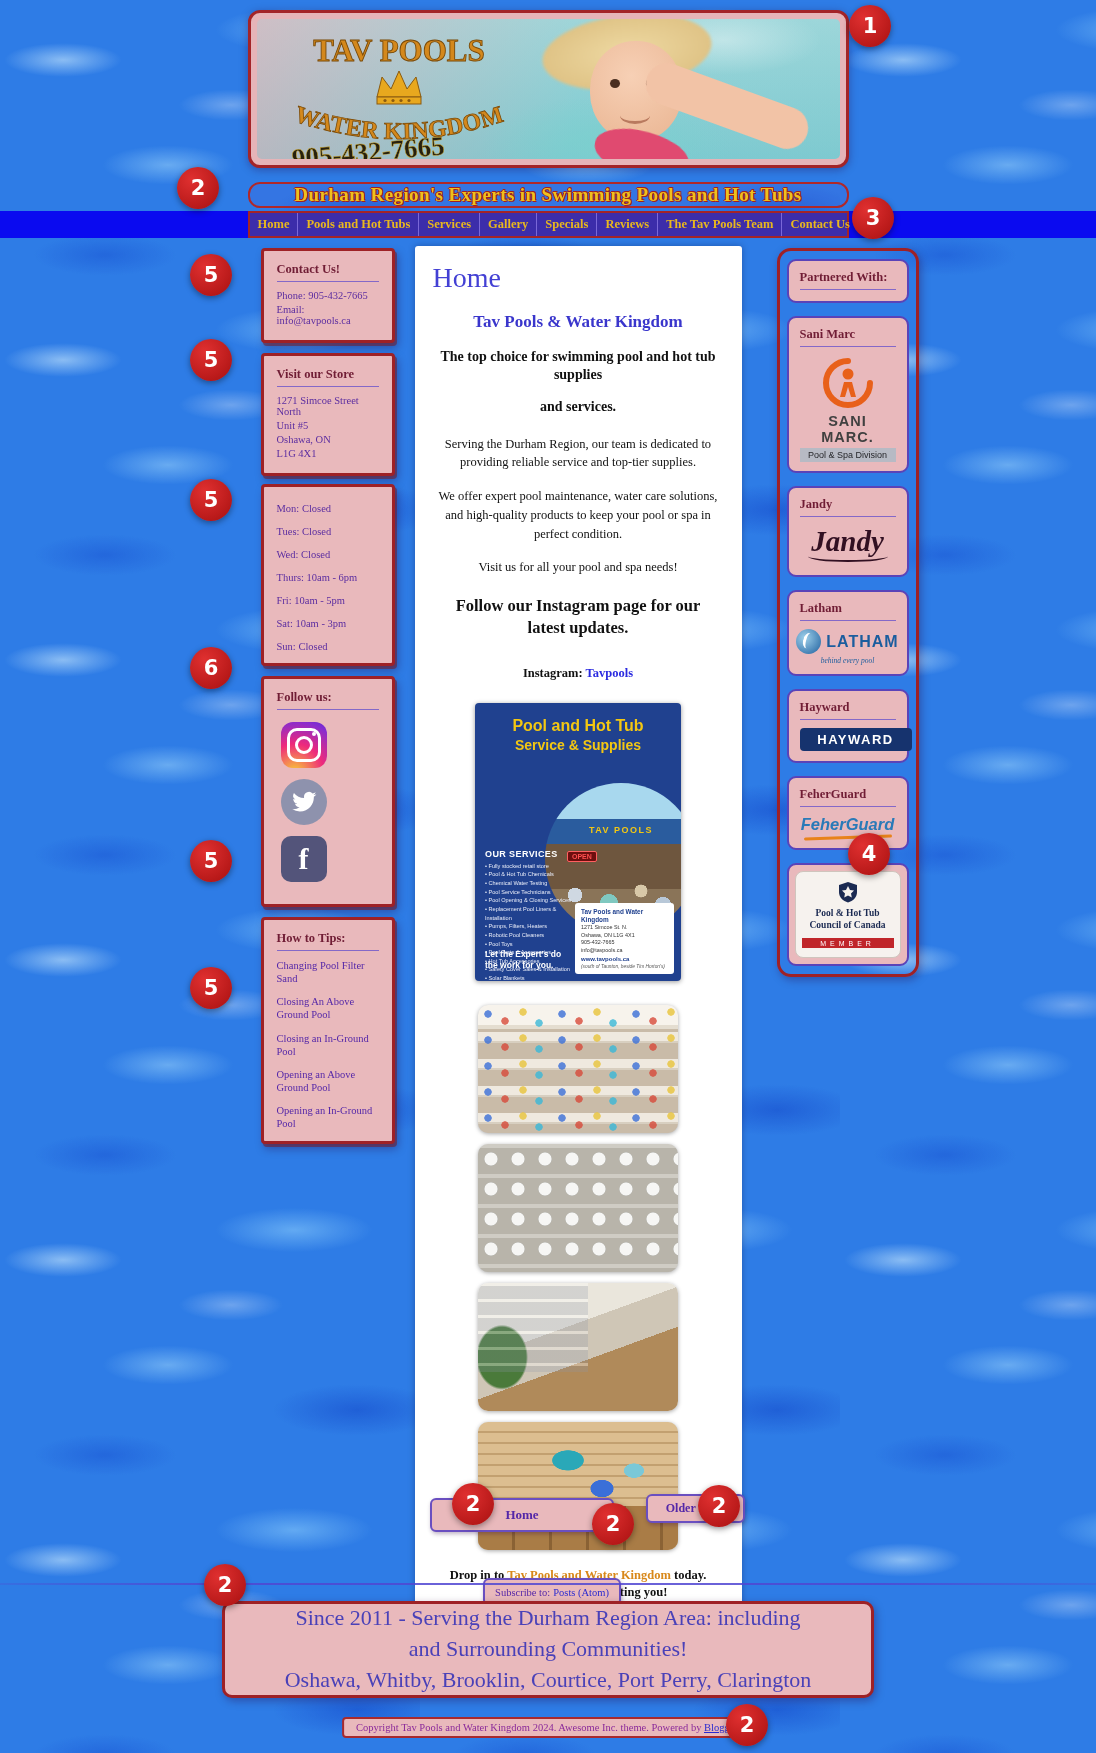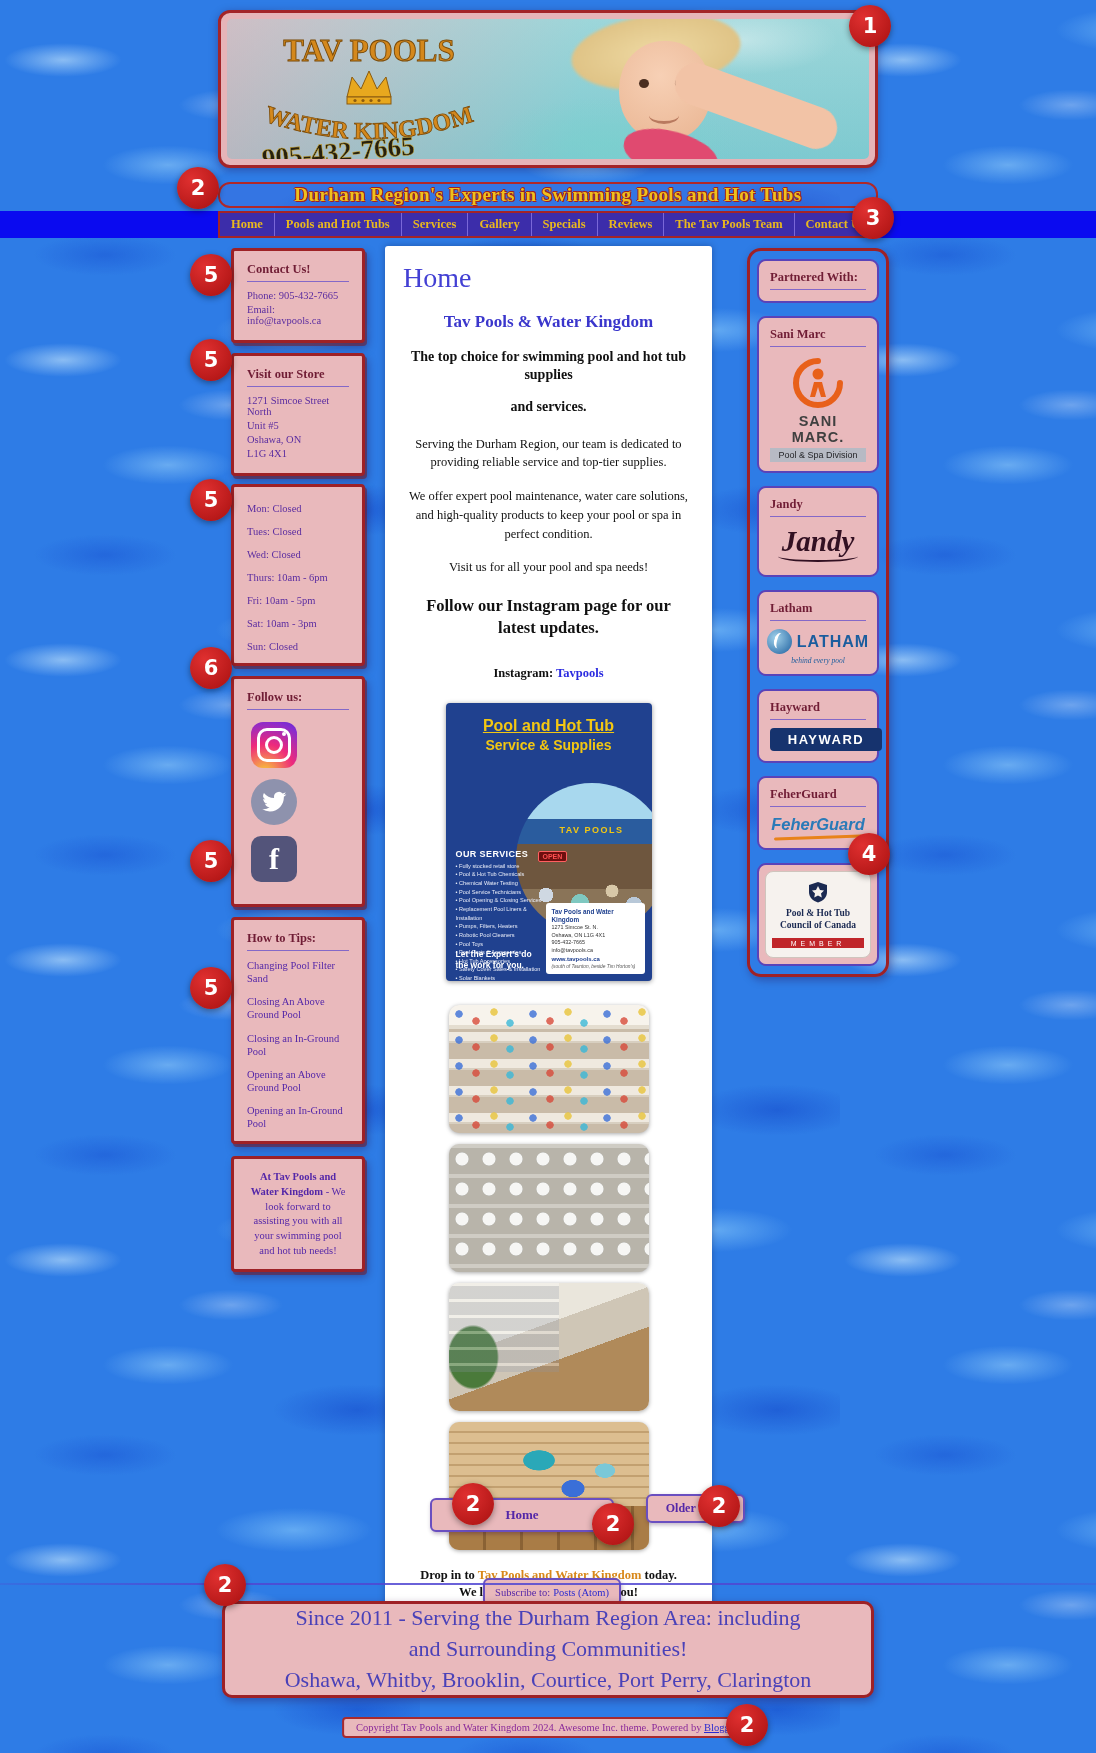--- a/index.html
+++ b/index.html
@@ -7,21 +7,21 @@
   .page{position:relative;width:1096px;height:1753px;margin:0 auto;overflow:hidden;
     background-color:#2e7ce6;
     background-image:
       radial-gradient(ellipse 90px 26px at 15% 20%, rgba(215,242,255,.55), transparent 65%),
       radial-gradient(ellipse 120px 34px at 70% 10%, rgba(150,215,255,.5), transparent 65%),
       radial-gradient(ellipse 100px 30px at 40% 55%, rgba(175,228,255,.45), transparent 65%),
       radial-gradient(ellipse 130px 40px at 85% 70%, rgba(18,68,200,.5), transparent 65%),
       radial-gradient(ellipse 110px 32px at 25% 85%, rgba(22,78,208,.45), transparent 65%),
       radial-gradient(ellipse 80px 24px at 55% 35%, rgba(255,255,255,.3), transparent 65%);
     background-size:420px 300px;}
-  .center{width:660px;margin:0 auto;position:relative;}
+  .center{width:601px;margin:0 auto;position:relative;}
 
   
   .header-box{margin-top:10px;height:158px;border:3px solid #a32428;border-radius:12px;background:#e6b4b8;padding:6px;box-sizing:border-box;box-shadow:0 2px 8px rgba(40,0,60,.35);}
   .header-photo{position:relative;width:100%;height:100%;border-radius:5px;overflow:hidden;
     background:
       radial-gradient(ellipse 140px 50px at 80% 15%, rgba(255,255,255,.4), transparent 70%),
       radial-gradient(ellipse 180px 70px at 60% 90%, rgba(120,210,205,.6), transparent 70%),
       linear-gradient(100deg, rgba(238,168,178,.55), rgba(130,205,210,.3) 55%),
       linear-gradient(#a8dadd, #7cc8cf);}
   .girl-hair{position:absolute;right:128px;top:-4px;width:170px;height:74px;background:radial-gradient(#eed9a2,#d9ba7a);border-radius:50%;transform:rotate(-7deg);filter:blur(1.5px);}
@@ -68,21 +68,21 @@
   .main-box{width:327px;background:#fff;border-radius:3px;min-height:1240px;padding:16px 18px;box-sizing:border-box;box-shadow:0 0 7px rgba(0,0,40,.3);}
   .page-title{color:#4340d4;font-size:28px;margin:0 0 18px;font-weight:normal;}
   .main-h2{color:#3a36cc;text-align:center;font-size:17px;font-weight:bold;margin:0 0 16px;}
   .lead{text-align:center;font-weight:bold;font-size:14px;color:#111;margin:0 0 14px;line-height:1.3;}
   .para{text-align:center;font-size:12.5px;color:#111;line-height:1.5;margin:0 0 15px;}
   .follow-h{text-align:center;font-weight:bold;font-size:16.5px;color:#111;margin:18px 10px 26px;line-height:1.35;}
   .insta-line{text-align:center;font-size:12.5px;font-weight:bold;color:#111;margin:0 0 22px;}
   .insta-link{color:#2a2ae0;cursor:pointer;}
 
   .flyer{width:206px;height:278px;margin:0 auto 24px;background:#20418f;border-radius:4px;position:relative;overflow:hidden;box-shadow:0 1px 5px rgba(0,0,0,.4);font-family:"Liberation Sans",sans-serif;}
-  .flyer-t1{color:#f3c712;font-weight:bold;font-size:16px;text-align:center;margin:14px 17px 2px;text-decoration:underline;}
+  .flyer-t1{color:#f3c712;font-weight:bold;font-size:16px;text-align:center;margin:14px 17px 2px;}
   .flyer-t2{color:#f3c712;font-weight:bold;font-size:14px;text-align:center;}
   .flyer-circle{position:absolute;right:-16px;top:80px;width:152px;height:152px;border-radius:50%;overflow:hidden;
     background:linear-gradient(#a8d8ee 0 24%, #2a5c9e 24% 40%, #6e563e 40% 70%, #8a7458 70% 100%);}
   .flyer-circle::after{content:"";position:absolute;left:12px;top:90px;width:120px;height:50px;
     background:
       radial-gradient(circle 9px at 18px 22px, #cfd8e2 80%, transparent 82%),
       radial-gradient(circle 11px at 52px 30px, #7fc8c0 80%, transparent 82%),
       radial-gradient(circle 8px at 84px 18px, #d8c8a8 80%, transparent 82%),
       radial-gradient(circle 10px at 106px 32px, #b8c8d8 80%, transparent 82%);}
   .flyer-sign{position:absolute;left:0;right:0;top:42px;text-align:center;color:#f3c712;font-size:9px;font-weight:bold;letter-spacing:1.5px;}
@@ -268,23 +268,20 @@
       <div class="panel" style="min-height:146px;margin-top:10px;">
         <div class="p-head">How to Tips:</div>
         <hr class="p-hr">
         <a class="tip-link">Changing Pool Filter Sand</a>
         <a class="tip-link">Closing An Above Ground Pool</a>
         <a class="tip-link">Closing an In-Ground Pool</a>
         <a class="tip-link">Opening an Above Ground Pool</a>
         <a class="tip-link" style="margin-bottom:0;">Opening an In-Ground Pool</a>
       </div>
 
-      <div class="panel" style="min-height:86px;margin-top:12px;">
-        <p class="blurb"><b>At Tav Pools and Water Kingdom</b><span> - We look forward to assisting you with all your swimming pool and hot tub needs!</span></p>
-      </div>
     </div>
 
     <div class="col-main">
       <div class="main-box">
         <h1 class="page-title">Home</h1>
         <h2 class="main-h2">Tav Pools &amp; Water Kingdom</h2>
         <p class="lead">The top choice for swimming pool and hot tub supplies</p>
         <p class="lead" style="margin-bottom:18px;">and services.</p>
         <p class="para">Serving the Durham Region, our team is dedicated to providing reliable service and top-tier supplies.</p>
         <p class="para">We offer expert pool maintenance, water care solutions, and high-quality products to keep your pool or spa in perfect condition.</p>

